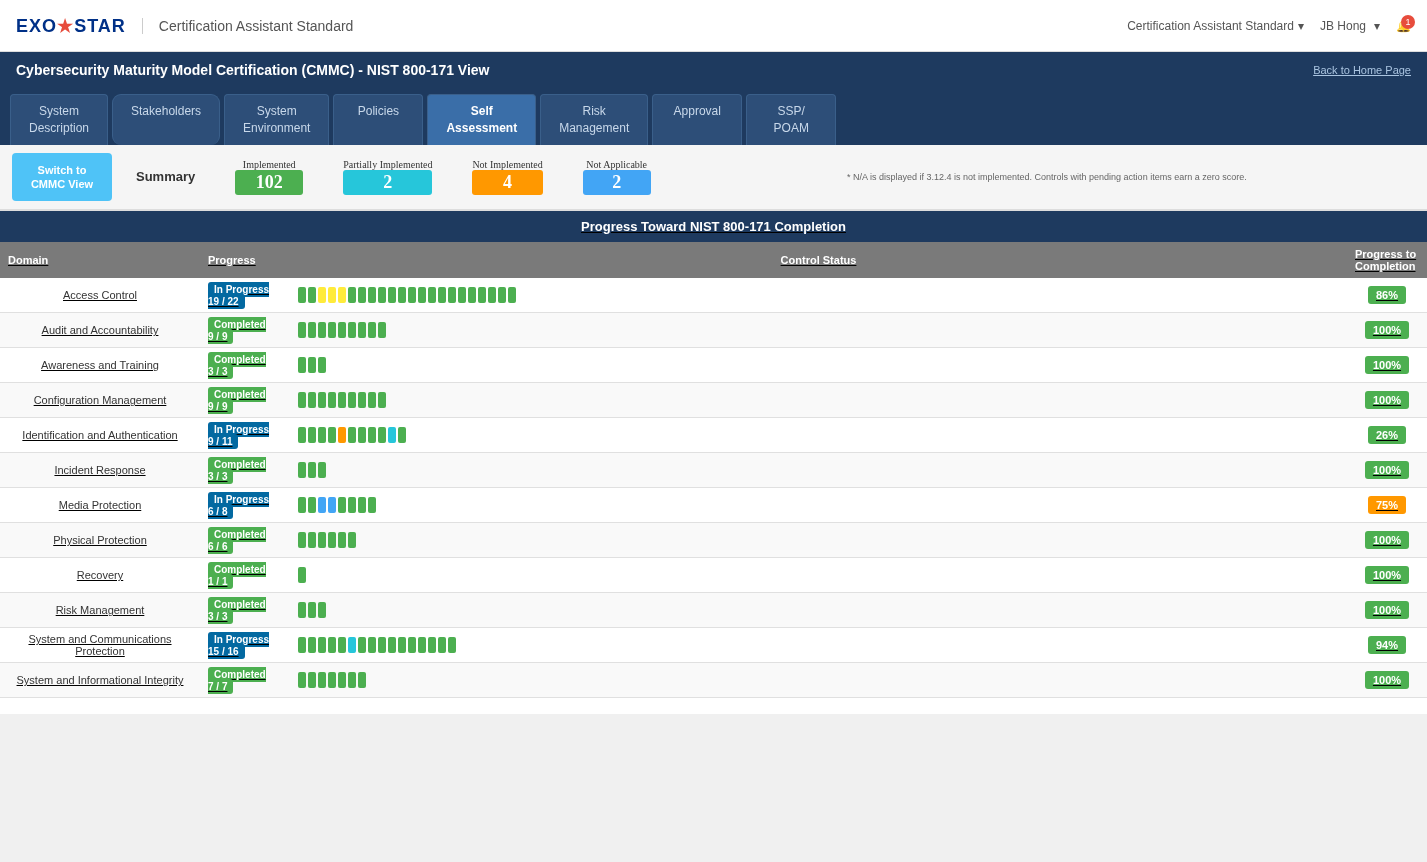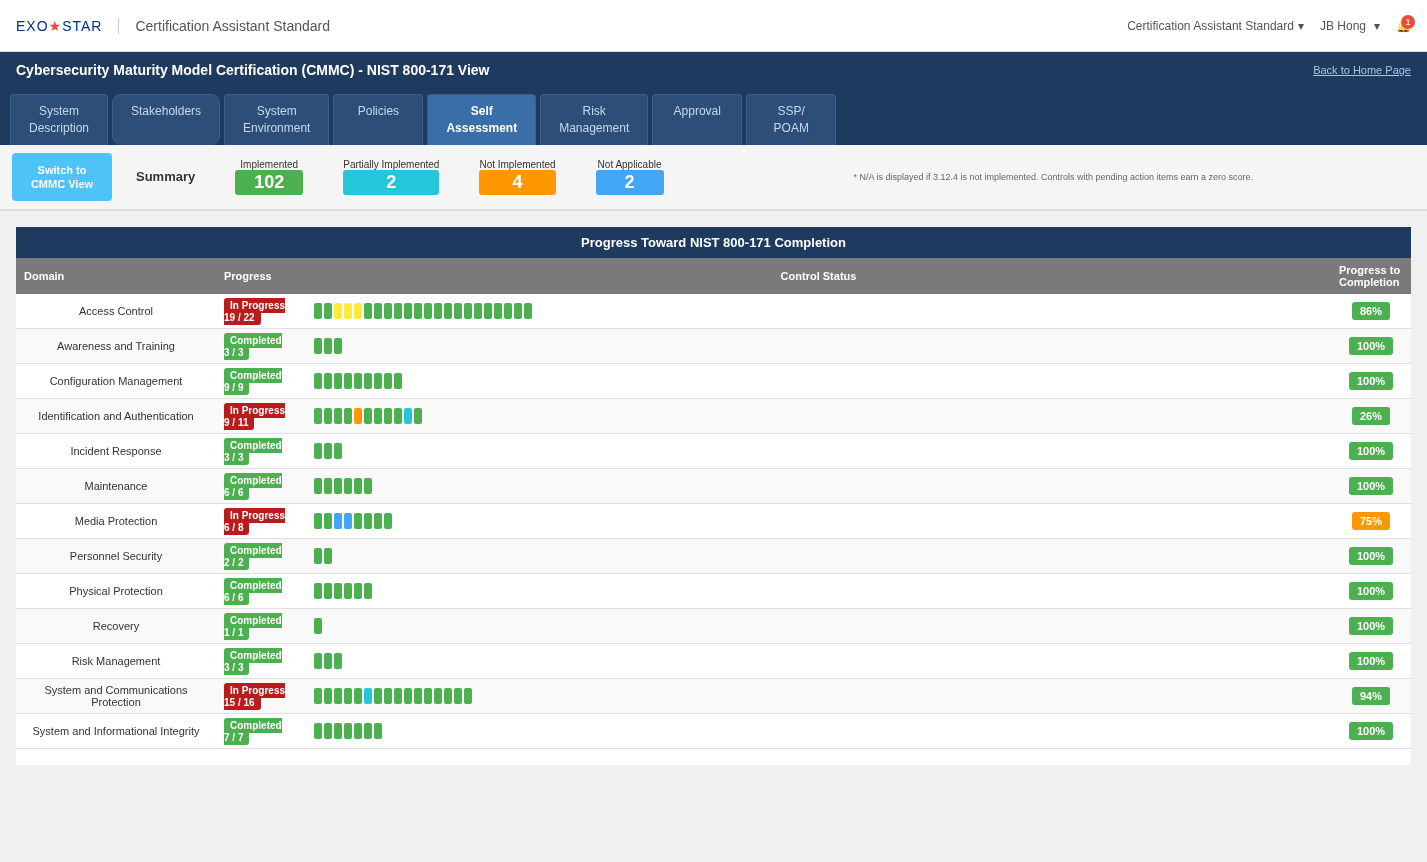--- a/index.html
+++ b/index.html
@@ -4,21 +4,21 @@
   <style>
     * { box-sizing: border-box; margin: 0; padding: 0; }
     body { font-family: Arial, sans-serif; font-size: 12px; background: #f0f0f0; }
 
     
     .top-bar {
       display: flex; align-items: center; justify-content: space-between;
       background: #fff; padding: 8px 16px; border-bottom: 1px solid #ddd; height: 52px;
     }
     .top-bar-left { display: flex; align-items: center; gap: 16px; }
-    .logo { font-weight: 400; font-size: 14px; color: #003087; letter-spacing: 1px; }
+    .logo { font-weight: 700; font-size: 18px; color: #003087; letter-spacing: 1px; }
     .logo span { color: #e74c3c; }
     .app-title { color: #555; font-size: 14px; border-left: 1px solid #ccc; padding-left: 16px; }
     .top-bar-right { display: flex; align-items: center; gap: 16px; }
     .cert-selector { display: flex; align-items: center; gap: 4px; color: #555; font-size: 12px; cursor: pointer; }
     .user-info { display: flex; align-items: center; gap: 8px; color: #555; font-size: 12px; cursor: pointer; }
     .bell-icon { position: relative; cursor: pointer; }
     .bell-badge { position: absolute; top: -4px; right: -4px; background: #e74c3c; color: #fff; border-radius: 50%; width: 14px; height: 14px; font-size: 9px; display: flex; align-items: center; justify-content: center; }
 
     
     .page-header {
@@ -51,32 +51,32 @@
     }
     .summary-label { color: #333; font-size: 13px; font-weight: 600; padding: 0 12px; }
 
     .score-box {
       border: 2px solid #e74c3c; border-radius: 4px; text-align: center;
       padding: 4px 16px; min-width: 160px;
     }
     .score-box .score-title { font-size: 10px; color: #333; }
     .score-box .score-val { font-size: 22px; font-weight: 700; color: #333; }
 
-    .stat-box { border-radius: 4px; text-align: center; padding: 4px 16px; min-width: 100px; }
+    .stat-box { border-radius: 4px; text-align: center; padding: 4px 16px; min-width: 100px; font-family: Liberation Serif, serif; }
     .stat-box .stat-title { font-size: 10px; color: #333; }
     .stat-box .stat-val { font-size: 18px; font-weight: 700; color: #fff; border-radius: 3px; padding: 2px 10px; }
     .stat-impl .stat-val { background: #4caf50; }
     .stat-partial .stat-val { background: #26c6da; }
     .stat-notimpl .stat-val { background: #ff9800; }
     .stat-na .stat-val { background: #42a5f5; }
 
     .footnote { font-size: 9px; color: #666; text-align: center; flex: 1; }
 
     
-    .main-content { background: #fff; margin: 16px; padding: 0 0 16px; }
+    .main-content { background: #fff; margin: 0; padding: 0 0 16px; text-decoration: underline; }
 
     
     .progress-header {
       background: #1e3a5f; color: #fff; text-align: center;
       padding: 8px; font-size: 13px; font-weight: 600;
     }
 
     
     .progress-table { width: 100%; border-collapse: collapse; }
     .progress-table thead tr { background: #7a7a7a; color: #fff; }
@@ -86,21 +86,21 @@
     .progress-table tbody tr:nth-child(even) { background: #f9f9f9; }
     .progress-table tbody tr:nth-child(odd) { background: #fff; }
     .progress-table tbody td { padding: 5px 8px; font-size: 11px; vertical-align: middle; }
 
     .domain-name { color: #333; font-weight: 400; text-align: center; }
     .progress-badge {
       border-radius: 3px; padding: 2px 6px; font-size: 10px;
       font-weight: 600; text-align: center; white-space: nowrap;
     }
     .badge-complete { background: #4caf50; color: #fff; }
-    .badge-inprogress { background: #b91c1c; color: #fff; text-align: center; }
+    .badge-inprogress { background: #0369a1; color: #fff; text-align: center; }
 
     .bar-container { display: flex; gap: 2px; align-items: center; flex-wrap: wrap; }
     .bar-seg { height: 16px; border-radius: 2px; }
     .bar-green { background: #4caf50; }
     .bar-orange { background: #ff9800; }
     .bar-yellow { background: #ffeb3b; }
     .bar-blue { background: #42a5f5; }
     .bar-teal { background: #26c6da; }
 
     .completion-pct {
@@ -224,20 +224,39 @@
               <div class="bar-seg bar-green" style="width: 8px;"></div>
               <div class="bar-seg bar-green" style="width: 8px;"></div>
               <div class="bar-seg bar-green" style="width: 8px;"></div>
               <div class="bar-seg bar-green" style="width: 8px;"></div>
               <div class="bar-seg bar-green" style="width: 8px;"></div>
             </div>
           </td>
           <td style="text-align: center;"><span class="completion-pct pct-green">86%</span></td>
         </tr>
         <tr>
+          <td class="domain-name">Audit and Accountability</td>
+          <td><span class="progress-badge badge-complete" style="white-space: pre-line;">Completed
+9 / 9</span></td>
+          <td>
+            <div class="bar-container">
+              <div class="bar-seg bar-green" style="width: 8px;"></div>
+              <div class="bar-seg bar-green" style="width: 8px;"></div>
+              <div class="bar-seg bar-green" style="width: 8px;"></div>
+              <div class="bar-seg bar-green" style="width: 8px;"></div>
+              <div class="bar-seg bar-green" style="width: 8px;"></div>
+              <div class="bar-seg bar-green" style="width: 8px;"></div>
+              <div class="bar-seg bar-green" style="width: 8px;"></div>
+              <div class="bar-seg bar-green" style="width: 8px;"></div>
+              <div class="bar-seg bar-green" style="width: 8px;"></div>
+            </div>
+          </td>
+          <td style="text-align: center;"><span class="completion-pct pct-green">100%</span></td>
+        </tr>
+        <tr>
           <td class="domain-name">Awareness and Training</td>
           <td><span class="progress-badge badge-complete" style="white-space: pre-line;">Completed
 3 / 3</span></td>
           <td>
             <div class="bar-container">
               <div class="bar-seg bar-green" style="width: 8px;"></div>
               <div class="bar-seg bar-green" style="width: 8px;"></div>
               <div class="bar-seg bar-green" style="width: 8px;"></div>
             </div>
           </td>
@@ -290,66 +309,38 @@
           <td>
             <div class="bar-container">
               <div class="bar-seg bar-green" style="width: 8px;"></div>
               <div class="bar-seg bar-green" style="width: 8px;"></div>
               <div class="bar-seg bar-green" style="width: 8px;"></div>
             </div>
           </td>
           <td style="text-align: center;"><span class="completion-pct pct-green">100%</span></td>
         </tr>
         <tr>
-          <td class="domain-name">Maintenance</td>
-          <td><span class="progress-badge badge-complete" style="white-space: pre-line;">Completed
-6 / 6</span></td>
-          <td>
-            <div class="bar-container">
-              <div class="bar-seg bar-green" style="width: 8px;"></div>
-              <div class="bar-seg bar-green" style="width: 8px;"></div>
-              <div class="bar-seg bar-green" style="width: 8px;"></div>
-              <div class="bar-seg bar-green" style="width: 8px;"></div>
-              <div class="bar-seg bar-green" style="width: 8px;"></div>
-              <div class="bar-seg bar-green" style="width: 8px;"></div>
-            </div>
-          </td>
-          <td style="text-align: center;"><span class="completion-pct pct-green">100%</span></td>
-        </tr>
-        <tr>
           <td class="domain-name">Media Protection</td>
           <td><span class="progress-badge badge-inprogress" style="white-space: pre-line;">In Progress
 6 / 8</span></td>
           <td>
             <div class="bar-container">
               <div class="bar-seg bar-green" style="width: 8px;"></div>
               <div class="bar-seg bar-green" style="width: 8px;"></div>
               <div class="bar-seg bar-blue" style="width: 8px;"></div>
               <div class="bar-seg bar-blue" style="width: 8px;"></div>
               <div class="bar-seg bar-green" style="width: 8px;"></div>
               <div class="bar-seg bar-green" style="width: 8px;"></div>
               <div class="bar-seg bar-green" style="width: 8px;"></div>
               <div class="bar-seg bar-green" style="width: 8px;"></div>
             </div>
           </td>
           <td style="text-align: center;"><span class="completion-pct pct-orange">75%</span></td>
         </tr>
         <tr>
-          <td class="domain-name">Personnel Security</td>
-          <td><span class="progress-badge badge-complete" style="white-space: pre-line;">Completed
-2 / 2</span></td>
-          <td>
-            <div class="bar-container">
-              <div class="bar-seg bar-green" style="width: 8px;"></div>
-              <div class="bar-seg bar-green" style="width: 8px;"></div>
-            </div>
-          </td>
-          <td style="text-align: center;"><span class="completion-pct pct-green">100%</span></td>
-        </tr>
-        <tr>
           <td class="domain-name">Physical Protection</td>
           <td><span class="progress-badge badge-complete" style="white-space: pre-line;">Completed
 6 / 6</span></td>
           <td>
             <div class="bar-container">
               <div class="bar-seg bar-green" style="width: 8px;"></div>
               <div class="bar-seg bar-green" style="width: 8px;"></div>
               <div class="bar-seg bar-green" style="width: 8px;"></div>
               <div class="bar-seg bar-green" style="width: 8px;"></div>
               <div class="bar-seg bar-green" style="width: 8px;"></div>

